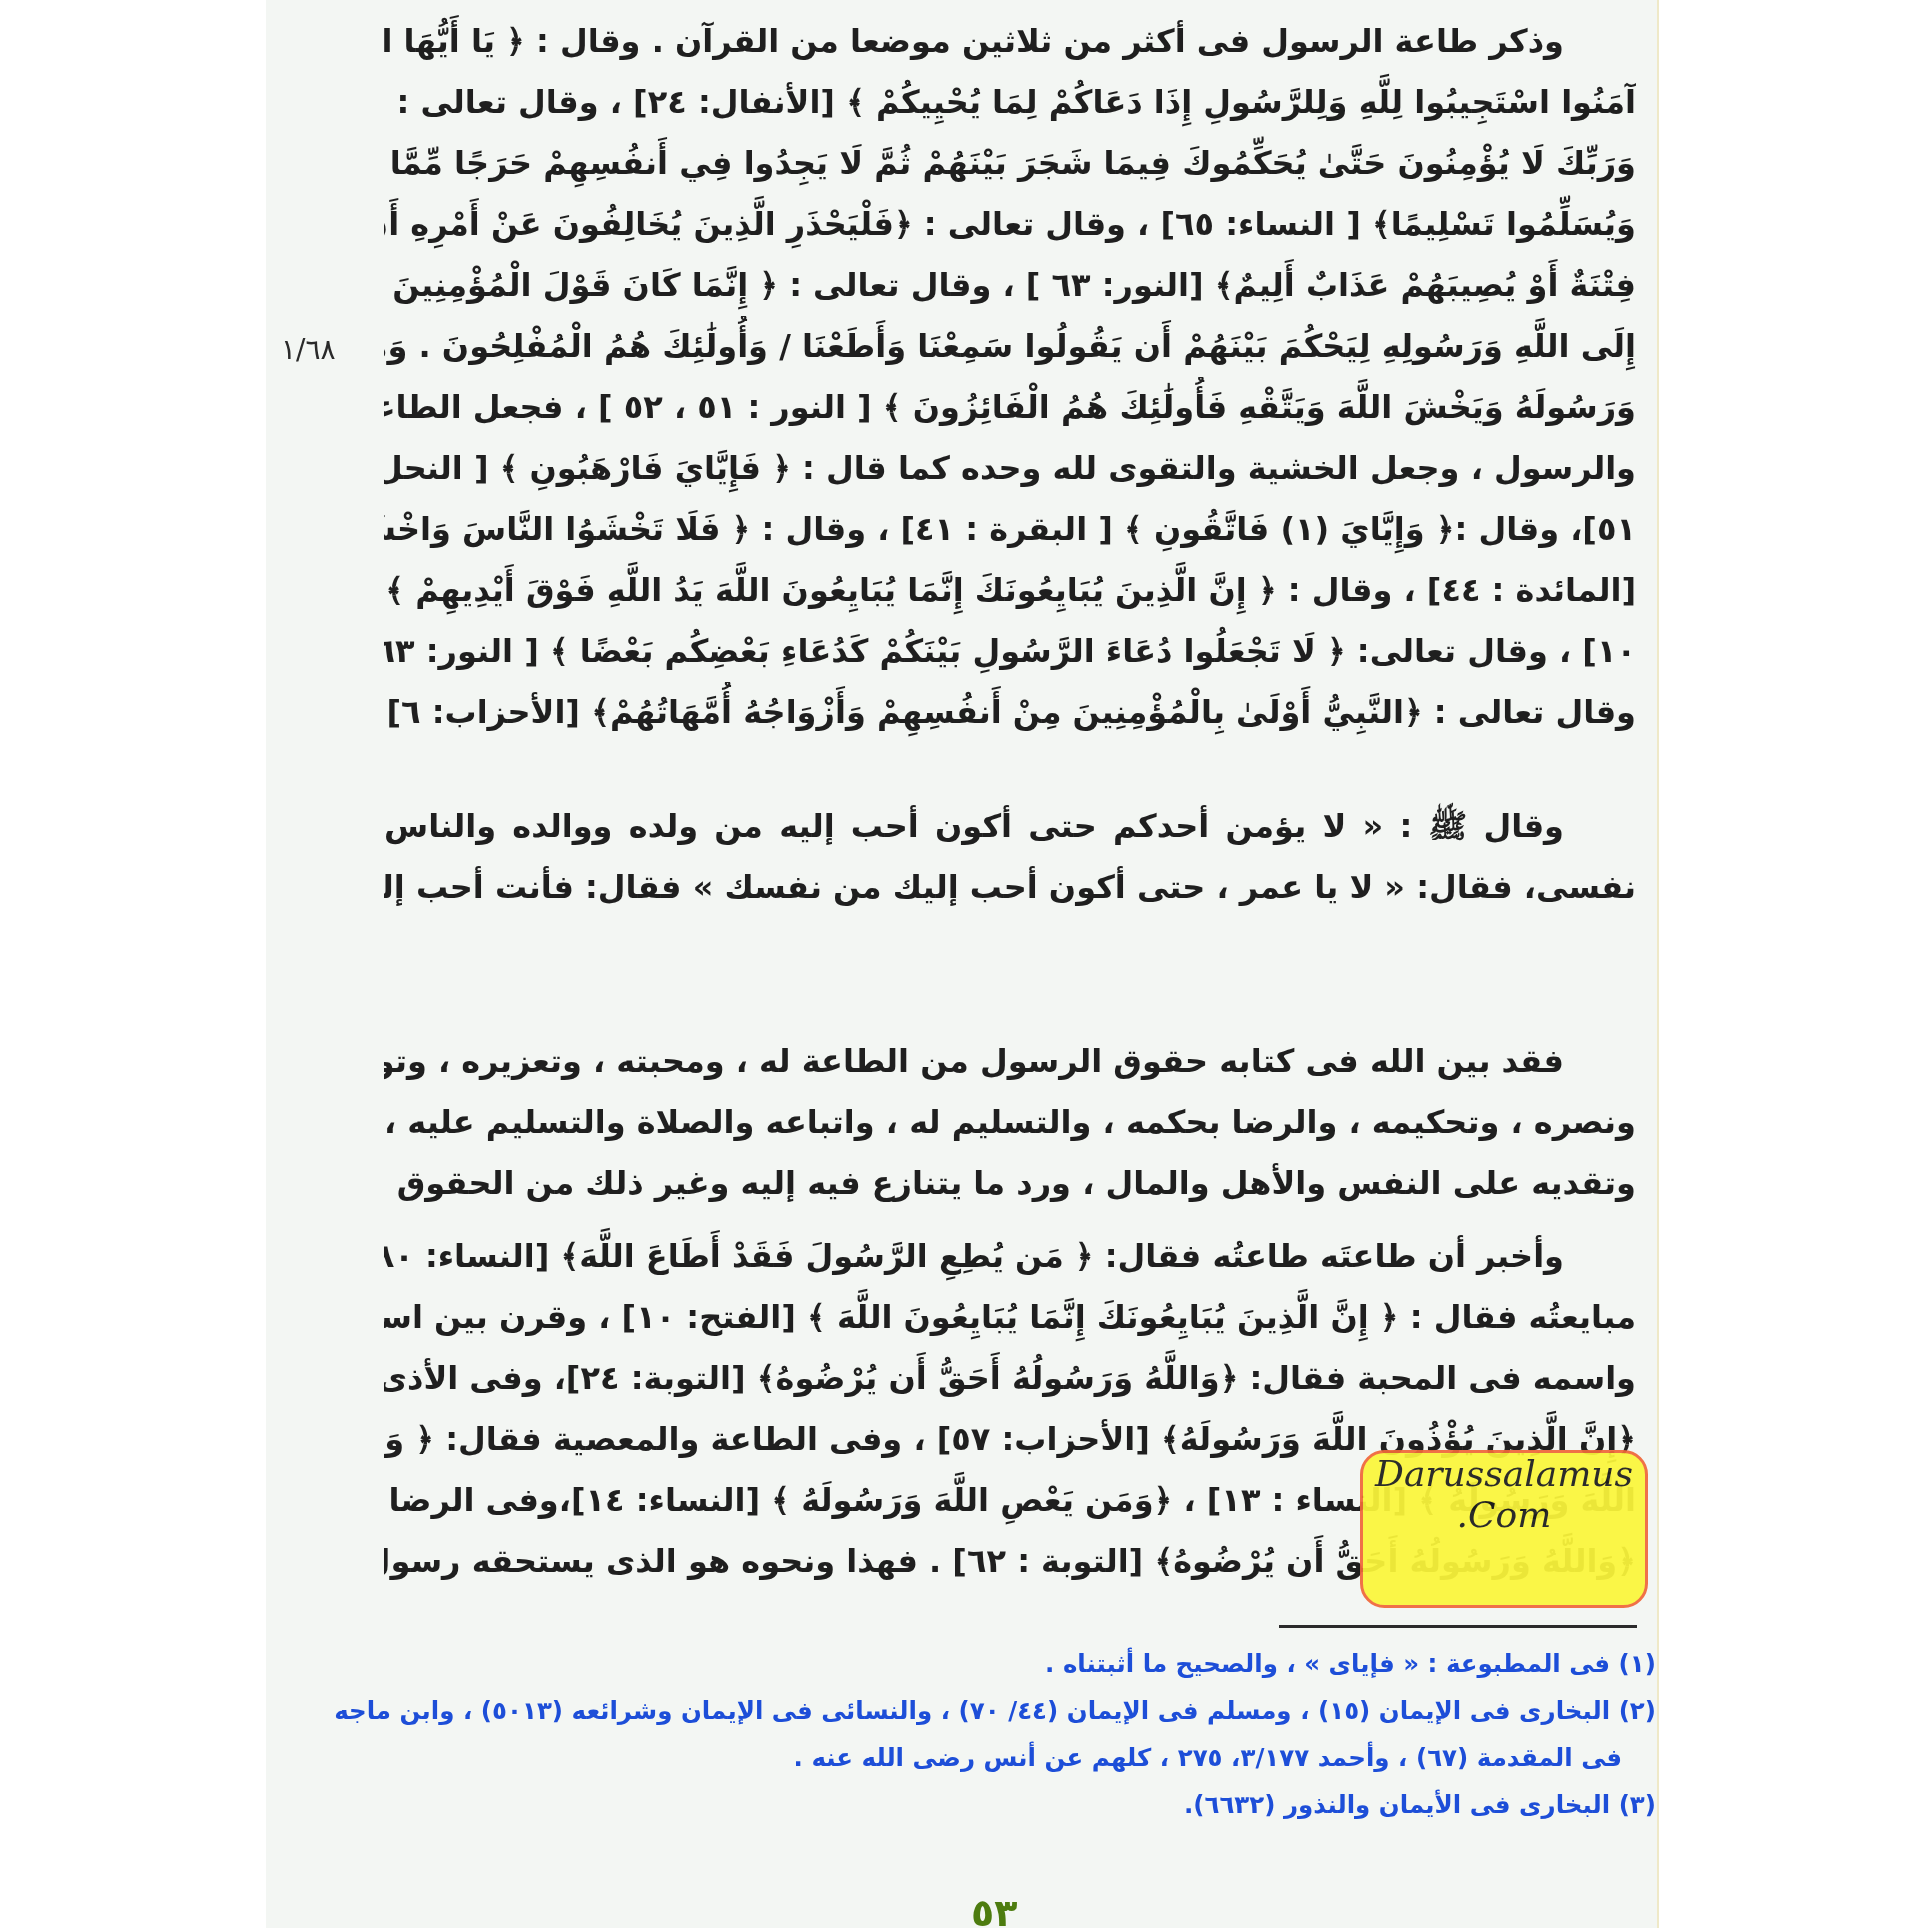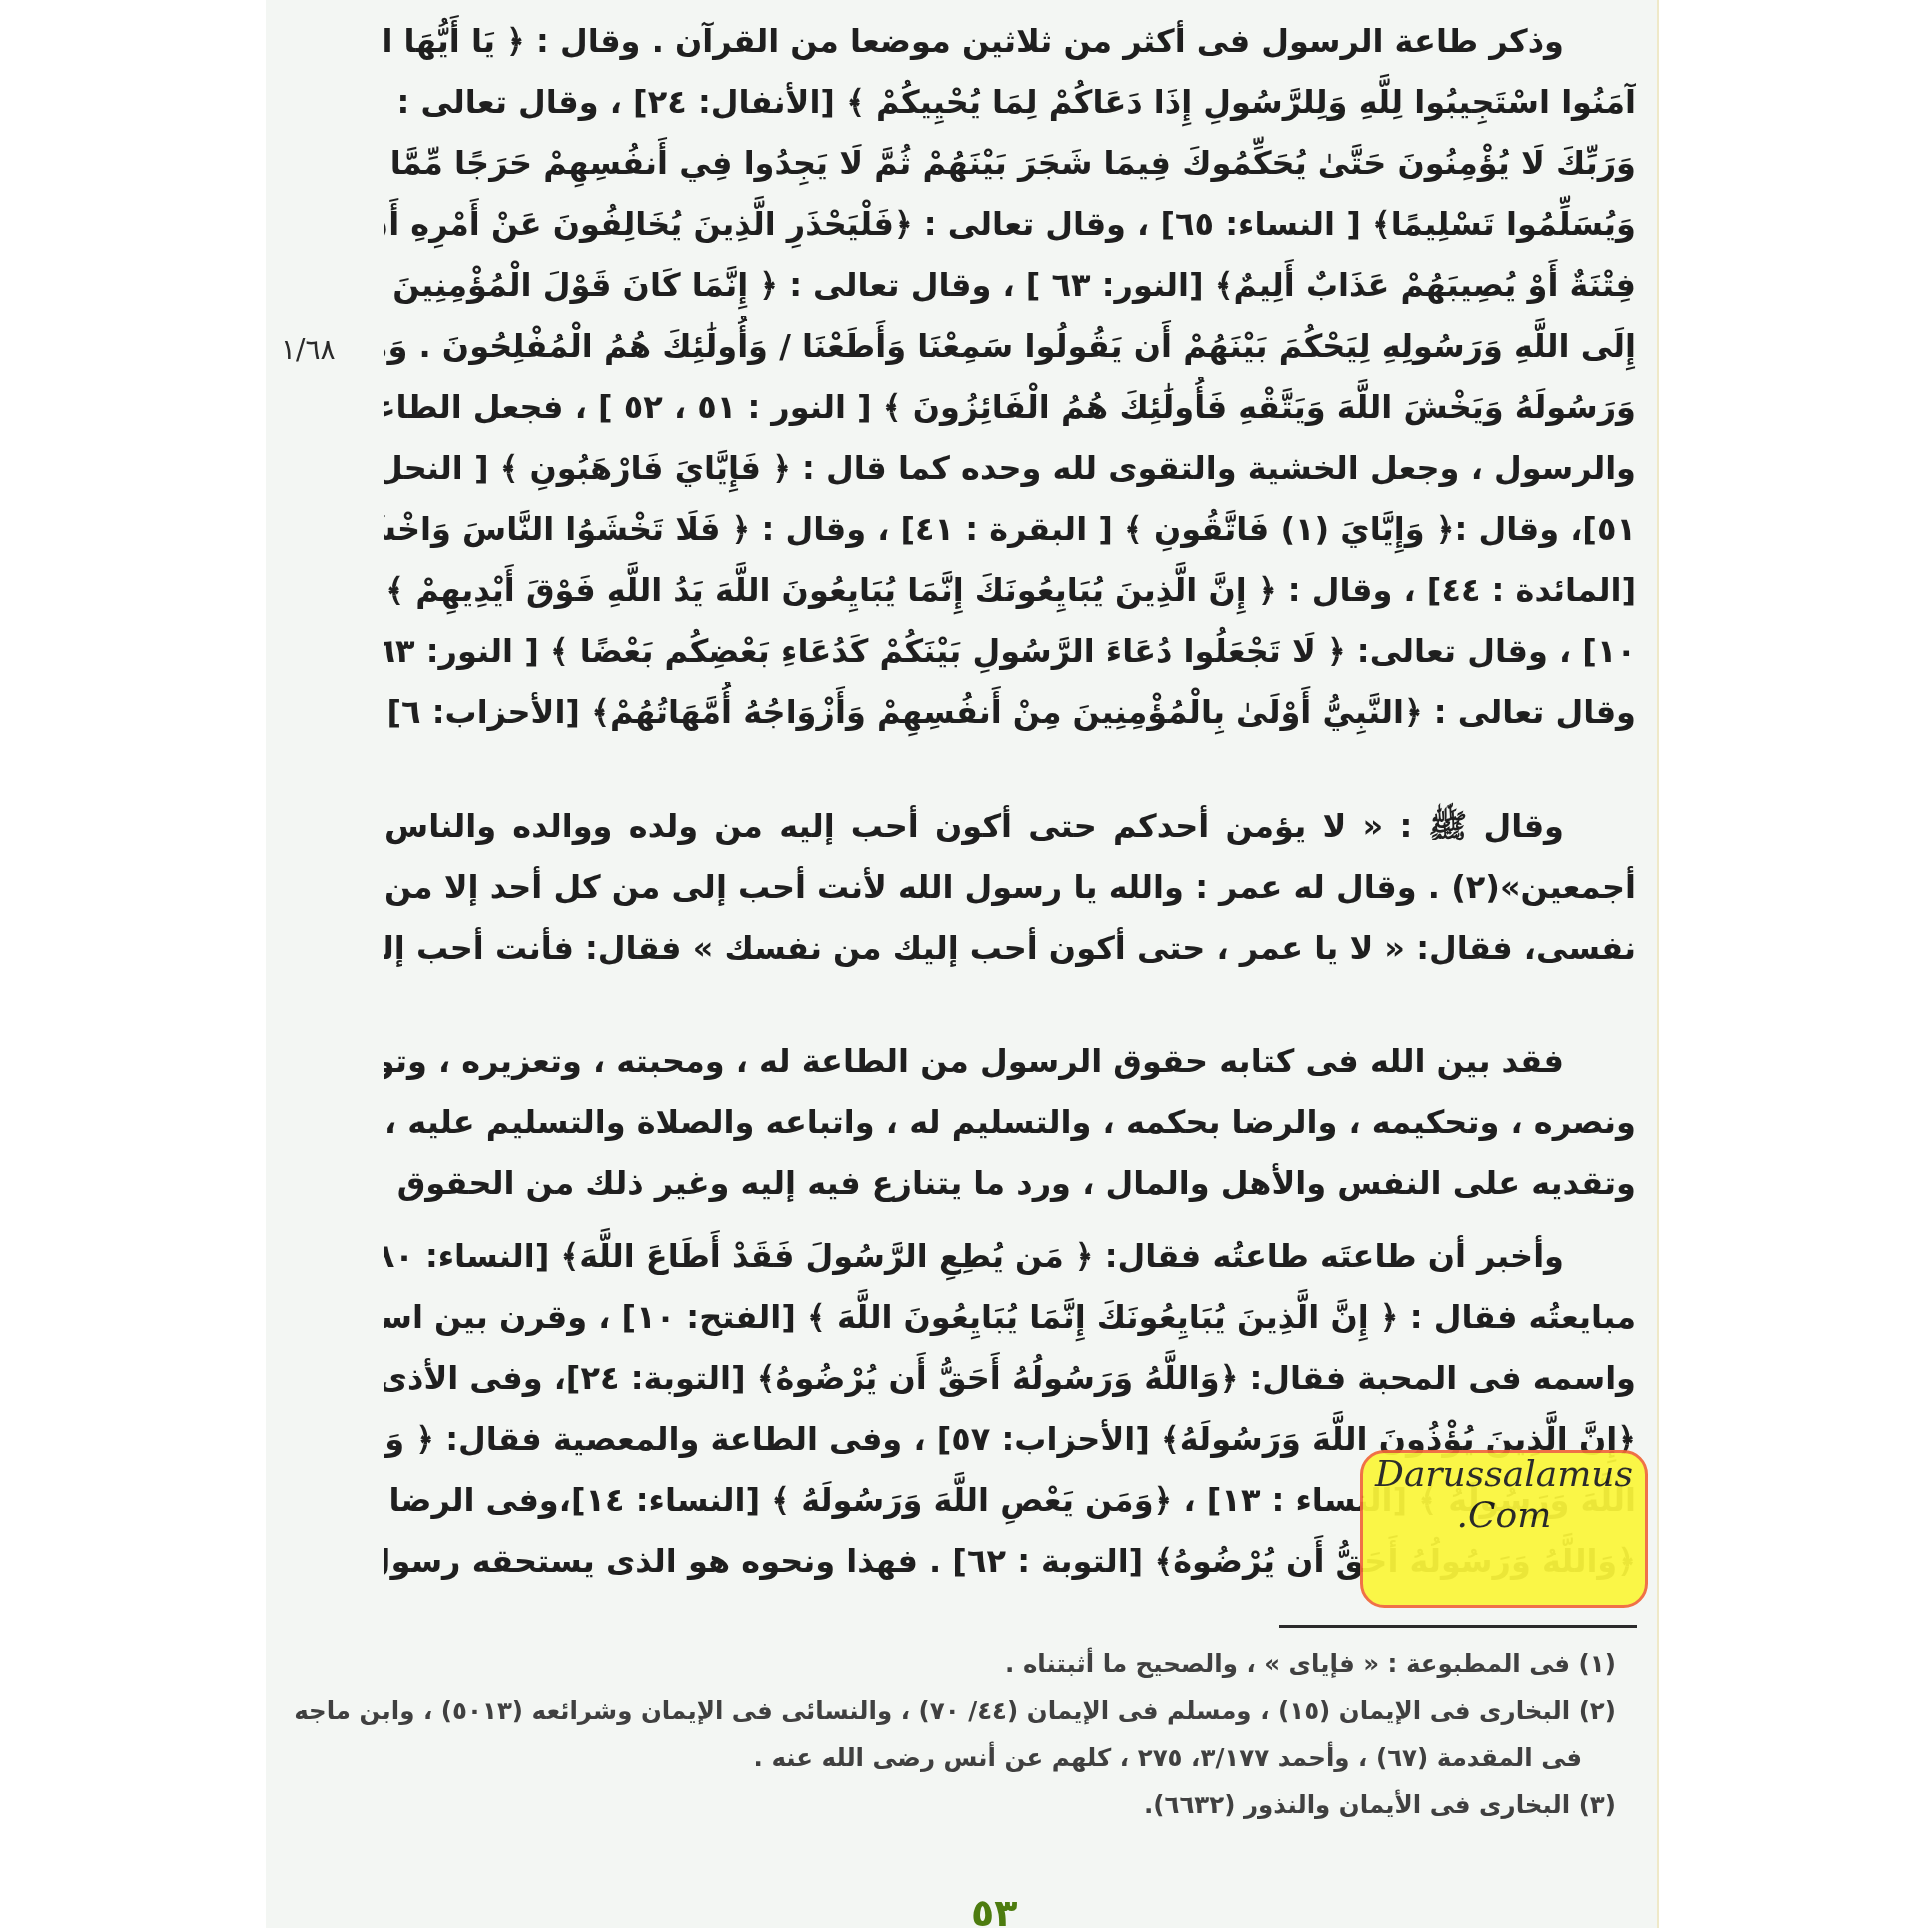--- a/index.html
+++ b/index.html
@@ -35,22 +35,22 @@
   .body-line.indent { padding-right:72px; }
   #para1 { top:11.3px; }
   #para2 { top:796px; }
   #para3 { top:1031px; }
   #para4 { top:1226px; }
   .separator {
     position:absolute; left:1279px; top:1625px; width:358px; height:2.8px;
     background:#2b2b2b;
   }
   .footnotes {
-    position:absolute; left:364px; top:1640px; width:1252px;
-    direction:rtl; color:#404040; font-weight:bold;
+    position:absolute; left:404px; top:1640px; width:1252px;
+    direction:rtl; color:#1d4ed8; font-weight:bold;
     font-family:"DejaVu Sans", sans-serif;
   }
   .fn-line {
     height:47px; line-height:47px; font-size:24.5px; white-space:nowrap;
     text-align:right;
   }
   .fn-line.cont { padding-right:34px; }
   .fn-line.justify { text-align:justify; text-align-last:justify; }
   .page-number {
     position:absolute; left:971px; top:1891px; font-size:38px;
@@ -87,21 +87,20 @@
   <div class="body-line">وَرَسُولَهُ وَيَخْشَ اللَّهَ وَيَتَّقْهِ فَأُولَٰئِكَ هُمُ الْفَائِزُونَ ﴾ [ النور : ٥١ ، ٥٢ ] ، فجعل الطاعة لله</div>
   <div class="body-line">والرسول ، وجعل الخشية والتقوى لله وحده كما قال : ﴿ فَإِيَّايَ فَارْهَبُونِ ﴾ [ النحل:</div>
   <div class="body-line">٥١]، وقال :﴿ وَإِيَّايَ (١) فَاتَّقُونِ ﴾ [ البقرة : ٤١] ، وقال : ﴿ فَلَا تَخْشَوُا النَّاسَ وَاخْشَوْنِ﴾</div>
   <div class="body-line">[المائدة : ٤٤] ، وقال : ﴿ إِنَّ الَّذِينَ يُبَايِعُونَكَ إِنَّمَا يُبَايِعُونَ اللَّهَ يَدُ اللَّهِ فَوْقَ أَيْدِيهِمْ ﴾ [الفتح:</div>
   <div class="body-line">١٠] ، وقال تعالى: ﴿ لَا تَجْعَلُوا دُعَاءَ الرَّسُولِ بَيْنَكُمْ كَدُعَاءِ بَعْضِكُم بَعْضًا ﴾ [ النور: ٦٣]،</div>
   <div class="body-line last">وقال تعالى : ﴿النَّبِيُّ أَوْلَىٰ بِالْمُؤْمِنِينَ مِنْ أَنفُسِهِمْ وَأَزْوَاجُهُ أُمَّهَاتُهُمْ﴾ [الأحزاب: ٦] .</div>
 </div>
 
 <div class="text-block" id="para2">
   <div class="body-line indent">وقال ﷺ : « لا يؤمن أحدكم حتى أكون أحب إليه من ولده ووالده والناس</div>
-  <div class="body-line">أجمعين»(٢) . وقال له عمر : والله يا رسول الله لأنت أحب إلى من كل أحد إلا من</div>
   <div class="body-line">نفسى، فقال: « لا يا عمر ، حتى أكون أحب إليك من نفسك » فقال: فأنت أحب إلى من</div>
 </div>
 
 <div class="text-block" id="para3">
   <div class="body-line indent">فقد بين الله فى كتابه حقوق الرسول من الطاعة له ، ومحبته ، وتعزيره ، وتوقيره ،</div>
   <div class="body-line">ونصره ، وتحكيمه ، والرضا بحكمه ، والتسليم له ، واتباعه والصلاة والتسليم عليه ،</div>
   <div class="body-line last">وتقديه على النفس والأهل والمال ، ورد ما يتنازع فيه إليه وغير ذلك من الحقوق .</div>
 </div>
 
 <div class="text-block" id="para4">

